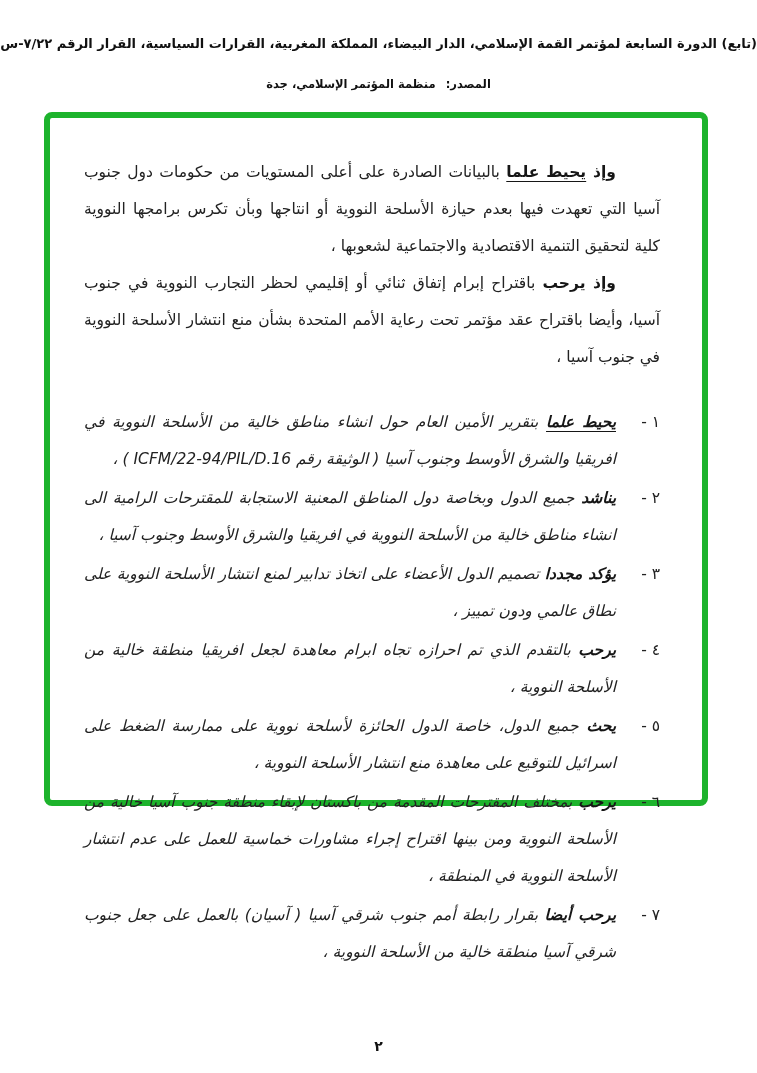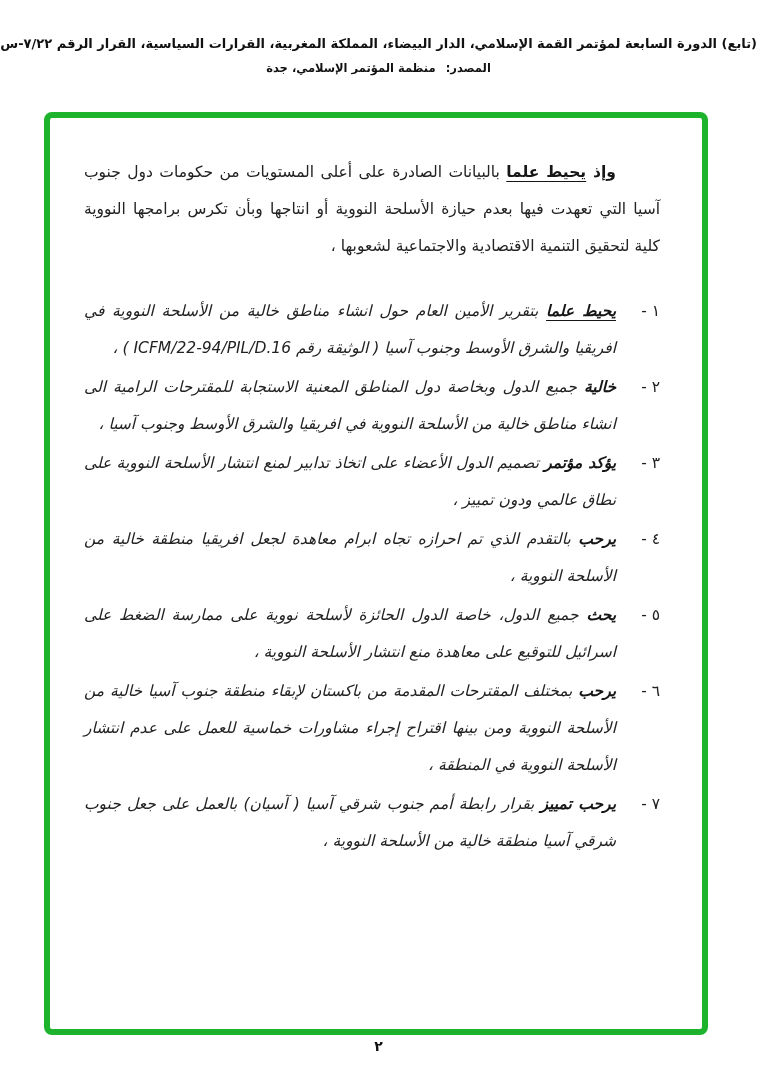--- a/index.html
+++ b/index.html
@@ -28,33 +28,33 @@
     direction: rtl;
   }
   .hdr-title {
     font-size: 13px;
     font-weight: 700;
     color: #111;
     letter-spacing: 0;
     white-space: nowrap;
   }
   .hdr-source {
-    margin-top: 10px;
+    margin-top: 26px;
     font-size: 11.5px;
     font-weight: 700;
     color: #111;
   }
   .hdr-source .src-label { margin-left: 6px; }
   
   .green-box {
     position: absolute;
     left: 44px;
     top: 112px;
     width: 664px;
-    height: 923px;
+    height: 694px;
     box-sizing: border-box;
     border: 6px solid #1db32c;
     border-radius: 8px;
     background: #ffffff;
   }
   .content {
     box-sizing: border-box;
     padding: 36px 42px 0 34px;
     direction: rtl;
     text-align: justify;
@@ -106,49 +106,50 @@
     <div class="hdr-source">
       <span class="src-label">المصدر:</span>
       <span class="src-value">منظمة المؤتمر الإسلامي، جدة</span>
     </div>
   </div>
 
   <div class="green-box" style="border-color: rgb(29, 179, 44);">
     <div class="content">
       <div id="preamble">
           <p class="para"><span class="lead">وإذ </span><span class="lead u">يحيط علما</span> بالبيانات الصادرة على أعلى المستويات من حكومات دول جنوب آسيا التي تعهدت فيها بعدم حيازة الأسلحة النووية أو انتاجها وبأن تكرس برامجها النووية كلية لتحقيق التنمية الاقتصادية والاجتماعية لشعوبها ،</p>
+          <p class="para"><span class="lead">وإذ </span><span class="lead">يرحب</span> باقتراح إبرام إتفاق ثنائي أو إقليمي لحظر التجارب النووية في جنوب آسيا، وأيضا باقتراح عقد مؤتمر تحت رعاية الأمم المتحدة بشأن منع انتشار الأسلحة النووية في جنوب آسيا ،</p>
         </div>
       <div id="items" class="items">
           <div class="item">
             <span class="item-num">١ -</span>
             <div class="item-body"><span class="lead u">يحيط علما</span> بتقرير الأمين العام حول انشاء مناطق خالية من الأسلحة النووية في افريقيا والشرق الأوسط وجنوب آسيا ( الوثيقة رقم ICFM/22-94/PIL/D.16 ) ،</div>
           </div>
           <div class="item">
             <span class="item-num">٢ -</span>
-            <div class="item-body"><span class="lead">خالية</span> جميع الدول وبخاصة دول المناطق المعنية الاستجابة للمقترحات الرامية الى انشاء مناطق خالية من الأسلحة النووية في افريقيا والشرق الأوسط وجنوب آسيا ،</div>
+            <div class="item-body"><span class="lead">يناشد</span> جميع الدول وبخاصة دول المناطق المعنية الاستجابة للمقترحات الرامية الى انشاء مناطق خالية من الأسلحة النووية في افريقيا والشرق الأوسط وجنوب آسيا ،</div>
           </div>
           <div class="item">
             <span class="item-num">٣ -</span>
-            <div class="item-body"><span class="lead">يؤكد مؤتمر</span> تصميم الدول الأعضاء على اتخاذ تدابير لمنع انتشار الأسلحة النووية على نطاق عالمي ودون تمييز ،</div>
+            <div class="item-body"><span class="lead">يؤكد مجددا</span> تصميم الدول الأعضاء على اتخاذ تدابير لمنع انتشار الأسلحة النووية على نطاق عالمي ودون تمييز ،</div>
           </div>
           <div class="item">
             <span class="item-num">٤ -</span>
             <div class="item-body"><span class="lead">يرحب</span> بالتقدم الذي تم احرازه تجاه ابرام معاهدة لجعل افريقيا منطقة خالية من الأسلحة النووية ،</div>
           </div>
           <div class="item">
             <span class="item-num">٥ -</span>
             <div class="item-body"><span class="lead">يحث</span> جميع الدول، خاصة الدول الحائزة لأسلحة نووية على ممارسة الضغط على اسرائيل للتوقيع على معاهدة منع انتشار الأسلحة النووية ،</div>
           </div>
           <div class="item">
             <span class="item-num">٦ -</span>
             <div class="item-body"><span class="lead">يرحب</span> بمختلف المقترحات المقدمة من باكستان لإبقاء منطقة جنوب آسيا خالية من الأسلحة النووية ومن بينها اقتراح إجراء مشاورات خماسية للعمل على عدم انتشار الأسلحة النووية في المنطقة ،</div>
           </div>
           <div class="item">
             <span class="item-num">٧ -</span>
-            <div class="item-body"><span class="lead">يرحب تمييز</span> بقرار رابطة أمم جنوب شرقي آسيا ( آسيان) بالعمل على جعل جنوب شرقي آسيا منطقة خالية من الأسلحة النووية ،</div>
+            <div class="item-body"><span class="lead">يرحب أيضا</span> بقرار رابطة أمم جنوب شرقي آسيا ( آسيان) بالعمل على جعل جنوب شرقي آسيا منطقة خالية من الأسلحة النووية ،</div>
           </div>
         </div>
     </div>
   </div>
 
   <div class="page-num">٢</div>
 
 </div>
 
 </body></html>

